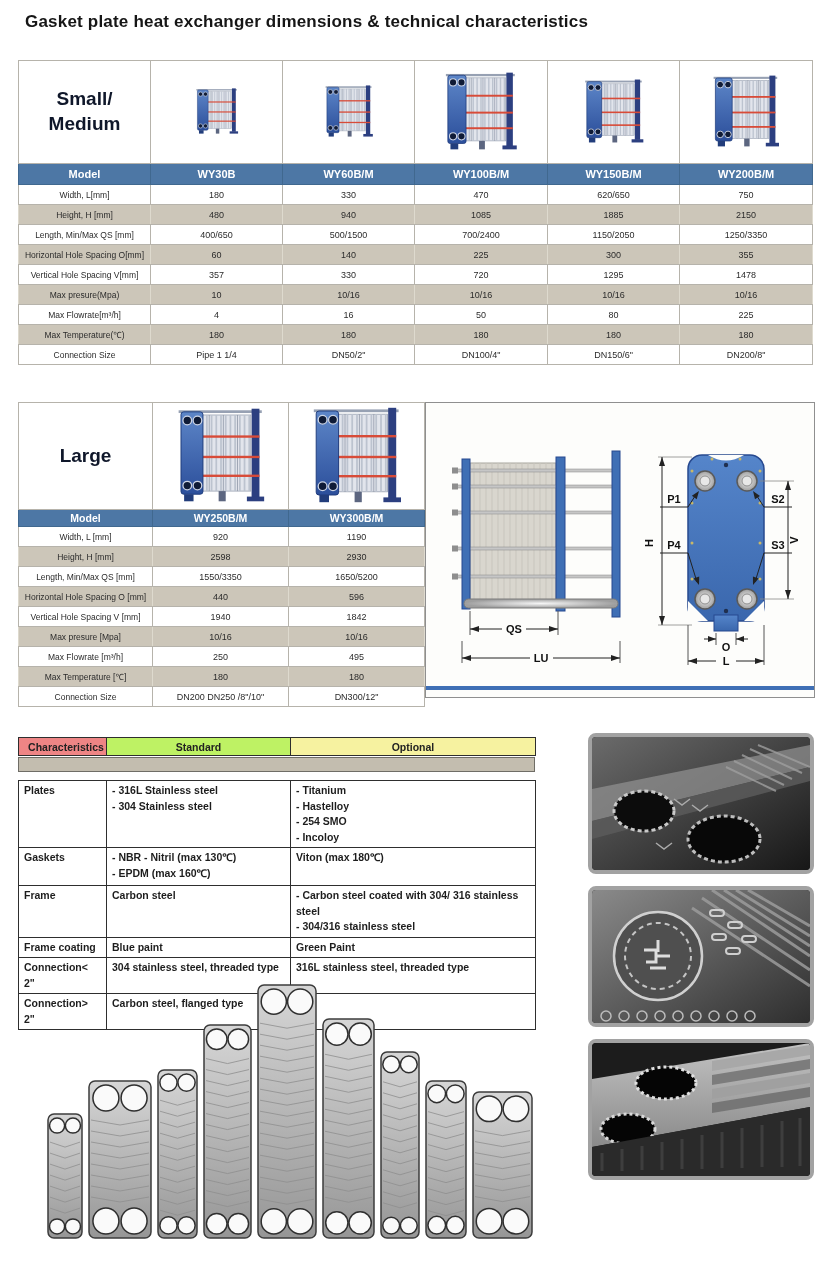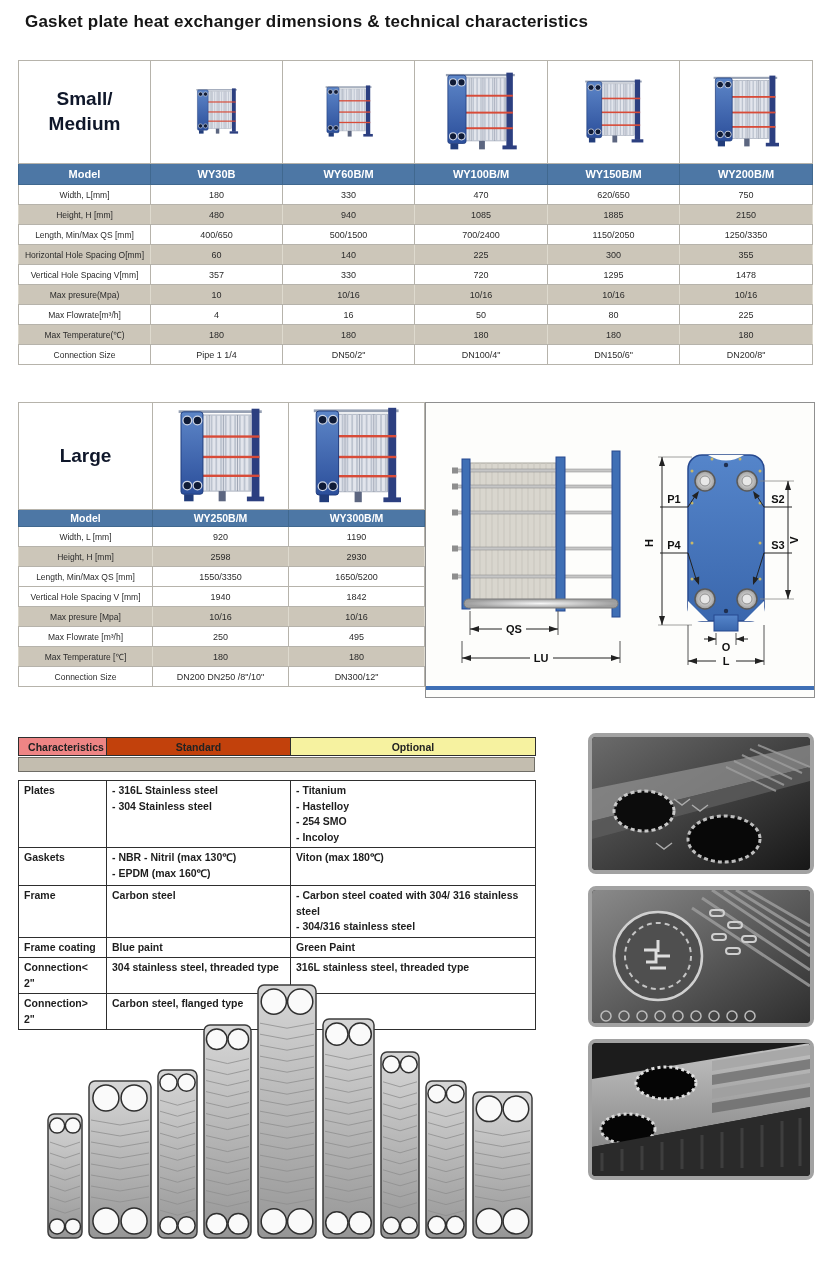--- a/index.html
+++ b/index.html
@@ -37,21 +37,21 @@
   .dim-label{font:bold 11px "Liberation Sans",sans-serif;fill:#111;}
   .port-label{font:bold 11px "Liberation Sans",sans-serif;fill:#111;}
   
   .char-wrap{position:absolute;left:18px;top:737px;width:517px;}
   table.char-head{border-collapse:collapse;table-layout:fixed;width:517px;}
   table.char-head td{
     border:1px solid #2e2e2e;height:15px;text-align:center;
     font-size:10.5px;font-weight:bold;color:#222;
   }
   td.ch-name{background:#ee8585;padding-left:8px;}
-  td.ch-std{background:#c2410c;}
+  td.ch-std{background:#bef264;}
   td.ch-opt{background:#f6f2a0;}
   .char-gray{
     width:515px;height:13px;background:#c3bdaf;border:1px solid #6f6d66;margin-top:1px;
   }
   table.char-body{border-collapse:collapse;table-layout:fixed;width:517px;margin-top:8px;}
   table.char-body td{
     border:1px solid #2e2e2e;vertical-align:top;text-align:left;
     font-size:10.5px;font-weight:bold;color:#1d1d1d;
     padding:2px 5px;line-height:15.5px;overflow:hidden;
   }
@@ -275,20 +275,25 @@
   <tr class="alt">
     <td class="lbl">Height, H [mm]</td>
     <td>2598</td>
     <td>2930</td>
   </tr>
   <tr>
     <td class="lbl">Length, Min/Max QS [mm]</td>
     <td>1550/3350</td>
     <td>1650/5200</td>
   </tr>
+  <tr class="alt">
+    <td class="lbl">Horizontal Hole Spacing O [mm]</td>
+    <td>440</td>
+    <td>596</td>
+  </tr>
   <tr>
     <td class="lbl">Vertical Hole Spacing V [mm]</td>
     <td>1940</td>
     <td>1842</td>
   </tr>
   <tr class="alt">
     <td class="lbl">Max presure [Mpa]</td>
     <td>10/16</td>
     <td>10/16</td>
   </tr>

